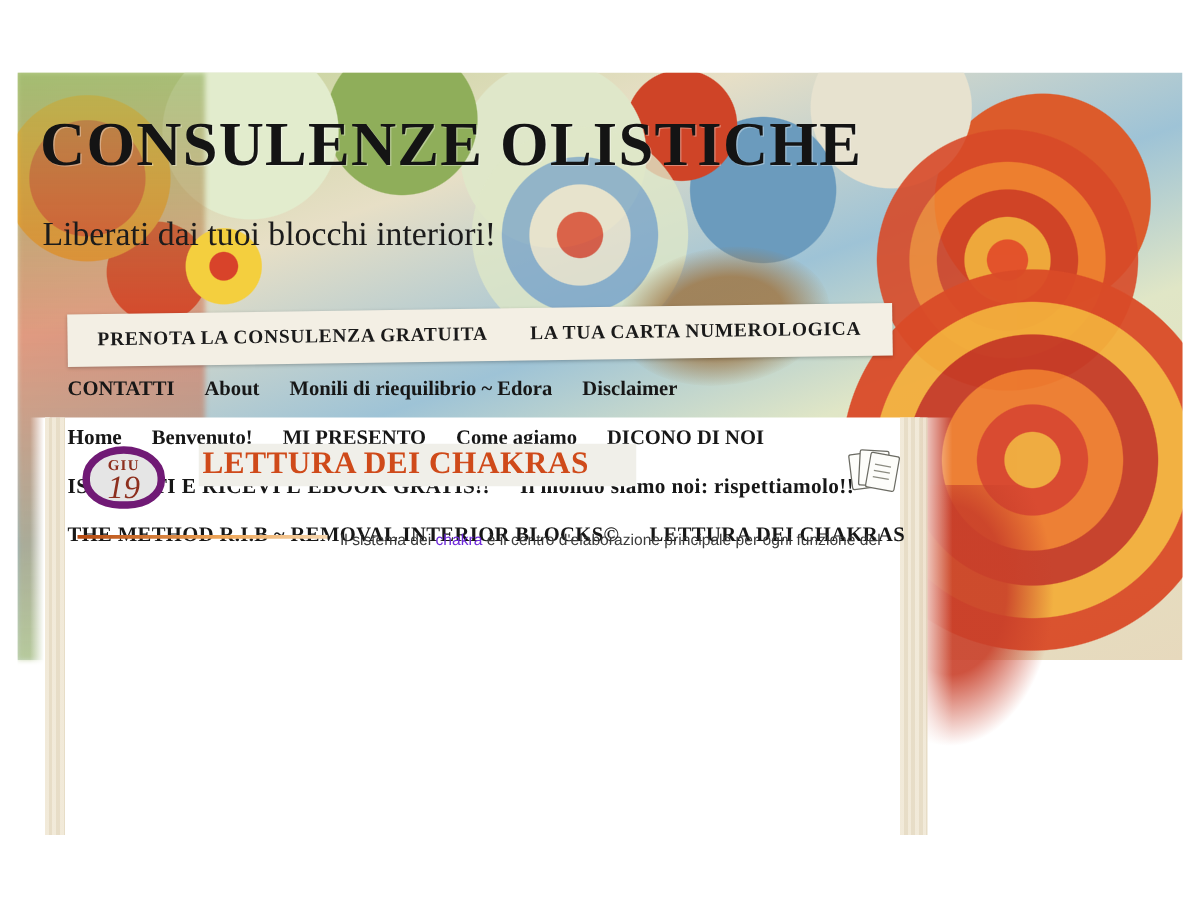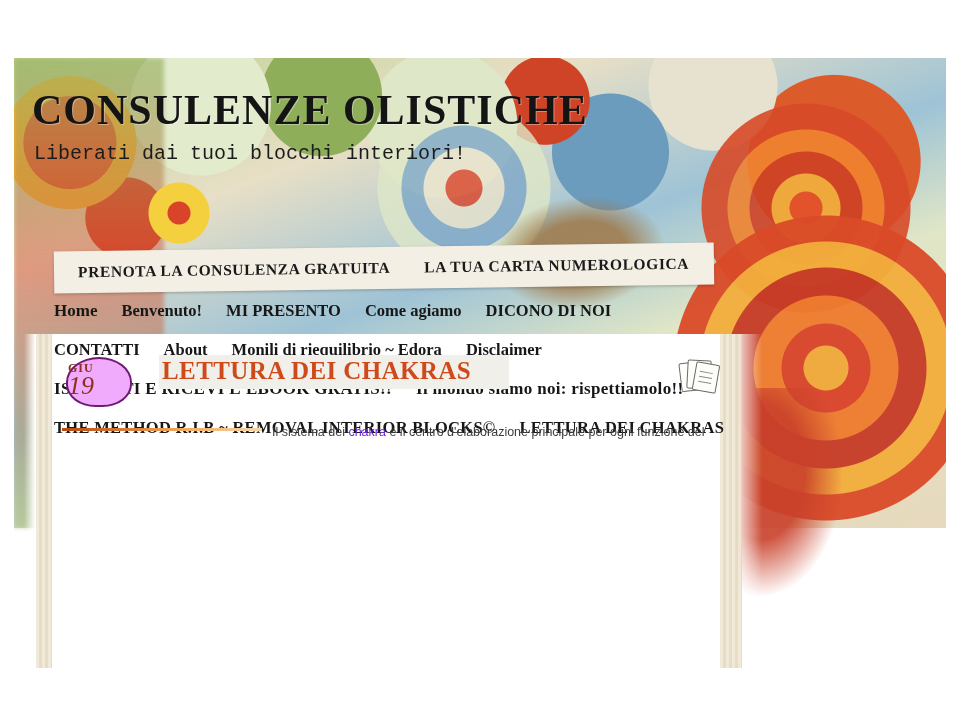--- a/index.html
+++ b/index.html
@@ -179,33 +179,33 @@
     opacity: .85;
   }
 
   
   .site-title {
     position: absolute;
     left: 18px;
     top: 28px;
     font-family: "Liberation Serif", serif;
     font-weight: bold;
-    font-size: 42px;
+    font-size: 50px;
     letter-spacing: 1px;
     color: #141414;
     text-shadow: 1px 1px 0 rgba(255,255,255,0.35);
     white-space: nowrap;
   }
 
   .site-tagline {
     position: absolute;
     left: 20px;
-    top: 84px;
-    font-family: Liberation Mono, monospace;
-    font-size: 20px;
+    top: 114px;
+    font-family: Liberation Serif, serif;
+    font-size: 27px;
     color: #1c1c1c;
     white-space: nowrap;
   }
 
   
   .topnav {
     position: absolute;
     left: 40px;
     top: 189px;
     width: 660px;
@@ -261,26 +261,26 @@
 
   .gap-24 { display: inline-block; width: 24px; }
 
   
   .date-badge {
     position: absolute;
     left: 52px;
     top: 299px;
     width: 66px;
     height: 50px;
-    border: 2px solid #701a75;
+    border: 6px solid #701a75;
     border-radius: 50% 50% 45% 45%;
-    text-align: left;
+    text-align: center;
     box-sizing: border-box;
     padding-top: 3px;
-    background: #f0abfc;
+    background: #e5e5e5;
   }
   .date-badge .m {
     font-family: "Liberation Serif", serif;
     font-weight: bold;
     font-size: 12px;
     color: #8d2f1e;
     letter-spacing: 1px;
     display: block;
     line-height: 13px;
   }
@@ -394,40 +394,40 @@
 
     <div class="topnav">
       <div class="topnav-inner">
         <span class="topnav-item">PRENOTA LA CONSULENZA GRATUITA</span>
         <span class="topnav-item">LA TUA CARTA NUMEROLOGICA</span>
       </div>
     </div>
 
     <div class="navrows">
 
+      <div class="navrow r2">
+        <span class="nav-item">CONTATTI</span>
+        <span class="gap-24"></span>
+        <span class="nav-item">About</span>
+        <span class="gap-24"></span>
+        <span class="nav-item">Monili di riequilibrio ~ Edora</span>
+        <span class="gap-24"></span>
+        <span class="nav-item">Disclaimer</span>
+      </div>
+
       <div class="navrow r1">
         <span class="nav-item">Home</span>
         <span class="gap-24"></span>
         <span class="nav-item">Benvenuto!</span>
         <span class="gap-24"></span>
         <span class="nav-item">MI PRESENTO</span>
         <span class="gap-24"></span>
         <span class="nav-item">Come agiamo</span>
         <span class="gap-24"></span>
         <span class="nav-item">DICONO DI NOI</span>
-      </div>
-
-      <div class="navrow r2">
-        <span class="nav-item">CONTATTI</span>
-        <span class="gap-24"></span>
-        <span class="nav-item">About</span>
-        <span class="gap-24"></span>
-        <span class="nav-item">Monili di riequilibrio ~ Edora</span>
-        <span class="gap-24"></span>
-        <span class="nav-item">Disclaimer</span>
       </div>
 
       <div class="navrow r3">
         <span class="nav-item">ISCRIVITI E RICEVI L'EBOOK GRATIS!!</span>
         <span class="gap-24"></span>
         <span class="nav-item">Il mondo siamo noi: rispettiamolo!!</span>
       </div>
 
       <div class="navrow r4">
         <span class="nav-item">THE METHOD R.I.B ~ REMOVAL INTERIOR BLOCKS©</span>

